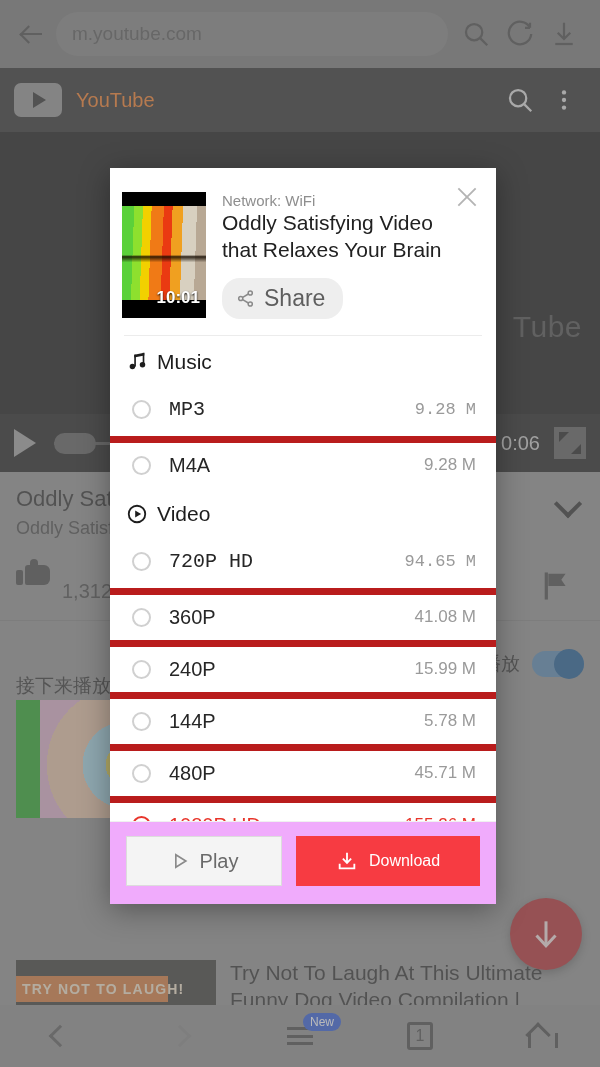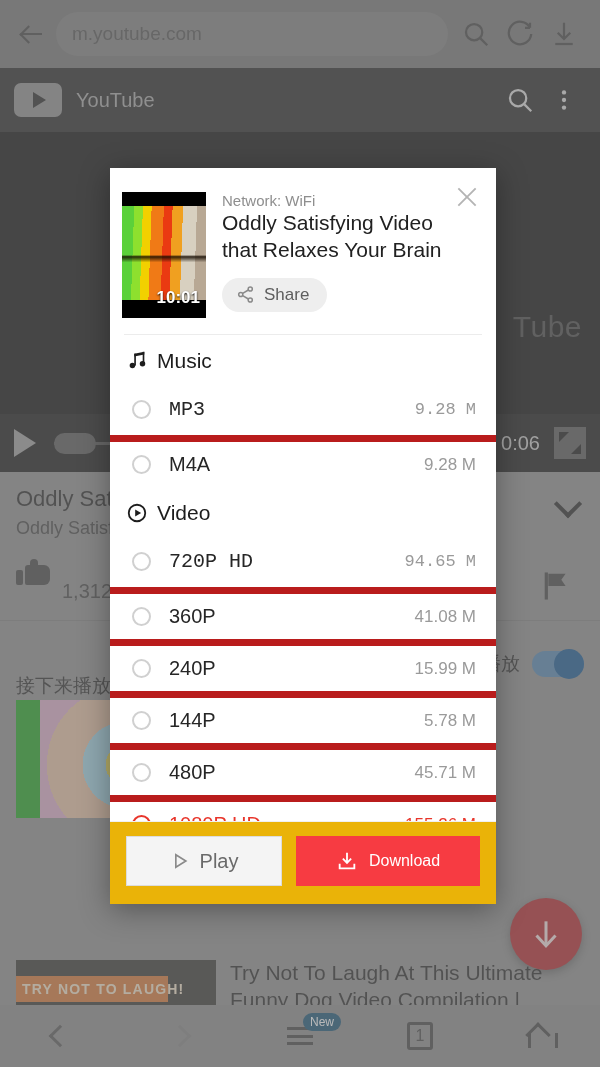--- a/index.html
+++ b/index.html
@@ -48,21 +48,21 @@
     background: #1b1b1b; display: flex; align-items: center; padding: 0 14px;
   }
   .yt-logo {
     width: 48px; height: 34px; border-radius: 7px; background: #8a8a8a;
     display: flex; align-items: center; justify-content: center; flex: 0 0 auto;
   }
   .yt-logo .tri {
     width: 0; height: 0; border-left: 13px solid #1b1b1b;
     border-top: 8px solid transparent; border-bottom: 8px solid transparent; margin-left: 3px;
   }
-  .yt-name { color: #a3a3a3; font-size: 20px; margin-left: 14px; flex: 1 1 auto; }
+  .yt-name { color: #f97316; font-size: 20px; margin-left: 14px; flex: 1 1 auto; }
 
   
   .player {
     position: absolute; top: 132px; left: 0; width: 600px; height: 340px;
     background: #000; overflow: hidden;
   }
   .player-watermark {
     position: absolute; right: 18px; top: 178px; color: #3c3c3c;
     font-size: 30px; letter-spacing: .5px;
   }
@@ -147,21 +147,21 @@
     position: absolute; left: 0; bottom: 0; width: 600px; height: 62px;
     background: #868686; display: flex; align-items: center; justify-content: space-around;
   }
   .nav-cell { width: 110px; height: 62px; display: flex; align-items: center; justify-content: center; position: relative; }
   .chev-l, .chev-r { width: 16px; height: 16px; }
   .chev-l { border-left: 3px solid #4e4e4e; border-bottom: 3px solid #4e4e4e; transform: rotate(45deg); }
   .chev-r { border-right: 3px solid #7d7d7d; border-top: 3px solid #7d7d7d; transform: rotate(45deg); }
   .hamb { width: 26px; height: 18px; display: flex; flex-direction: column; justify-content: space-between; }
   .hamb i { display: block; height: 3px; background: #3a3a3a; }
   .newbadge {
-    position: absolute; left: 58px; top: 8px; background: #0c4a6e; color: #fff;
+    position: absolute; left: 58px; top: 8px; background: #1d4ed8; color: #fff;
     font-size: 12px; border-radius: 11px; padding: 2px 7px;
   }
   .tabbox {
     width: 26px; height: 28px; border: 3px solid #3a3a3a; border-radius: 3px;
     display: flex; align-items: center; justify-content: center; font-size: 16px; color: #3a3a3a;
   }
   .homeic { width: 28px; height: 24px; position: relative; }
   .homeic::before {
     content: ""; position: absolute; left: 2px; top: 9px; width: 24px; height: 15px;
     border-left: 3px solid #3a3a3a; border-right: 3px solid #3a3a3a;
@@ -193,21 +193,21 @@
     position: absolute; right: 6px; bottom: 10px; color: #fff; font-size: 17px; font-weight: bold;
     text-shadow: 0 1px 2px #000;
   }
   .dlg-head-text { flex: 1 1 auto; padding-left: 16px; padding-right: 26px; }
   .dlg-network { font-size: 15px; color: #8e8e8e; }
   .dlg-title { font-size: 21px; color: #212121; line-height: 1.3; }
   .share-btn {
     margin-top: 14px; display: inline-flex; align-items: center; gap: 9px;
     background: #eeeeee; border-radius: 18px; padding: 7px 18px 7px 14px;
   }
-  .share-label { font-size: 17px; color: #5e5e5e; }
+  .share-label { font-size: 23px; color: #5e5e5e; }
   .close-btn {
     position: absolute; right: 12px; top: 12px; width: 34px; height: 34px;
     display: flex; align-items: center; justify-content: center;
   }
   .dlg-sep { height: 1px; background: #ececec; margin: 16px 14px 0; }
 
   .sec-head { display: flex; align-items: center; gap: 9px; padding: 14px 16px 10px; }
   .sec-label { font-size: 21px; color: #1d1d1d; }
 
   .opt-row {
@@ -223,21 +223,21 @@
   .radio.on::after {
     content: ""; position: absolute; left: 3.5px; top: 3.5px; width: 8px; height: 8px;
     border-radius: 50%; background: #e8352b;
   }
   .opt-name { font-size: 20px; color: #262626; margin-left: 18px; }
   .opt-size { margin-left: auto; font-size: 17px; color: #9a9a9a; }
   .opt-row.sel .opt-name, .opt-row.sel .opt-size { color: #e8352b; }
 
   .dlg-footer {
     position: absolute; left: 0; bottom: 0; width: 386px; padding: 14px 16px 18px;
-    display: flex; gap: 14px; background: #eab308; border-top: 1px solid #f0f0f0;
+    display: flex; gap: 14px; background: #f0abfc; border-top: 1px solid #f0f0f0;
   }
   .btn-play {
     width: 156px; height: 50px; background: #f4f4f4; border: 1px solid #dcdcdc;
     display: flex; align-items: center; justify-content: center; gap: 10px;
   }
   .btn-play .lbl { font-size: 20px; color: #6a6a6a; }
   .btn-dl {
     flex: 1 1 auto; height: 50px; background: #f73b42;
     display: flex; align-items: center; justify-content: center; gap: 11px;
   }

